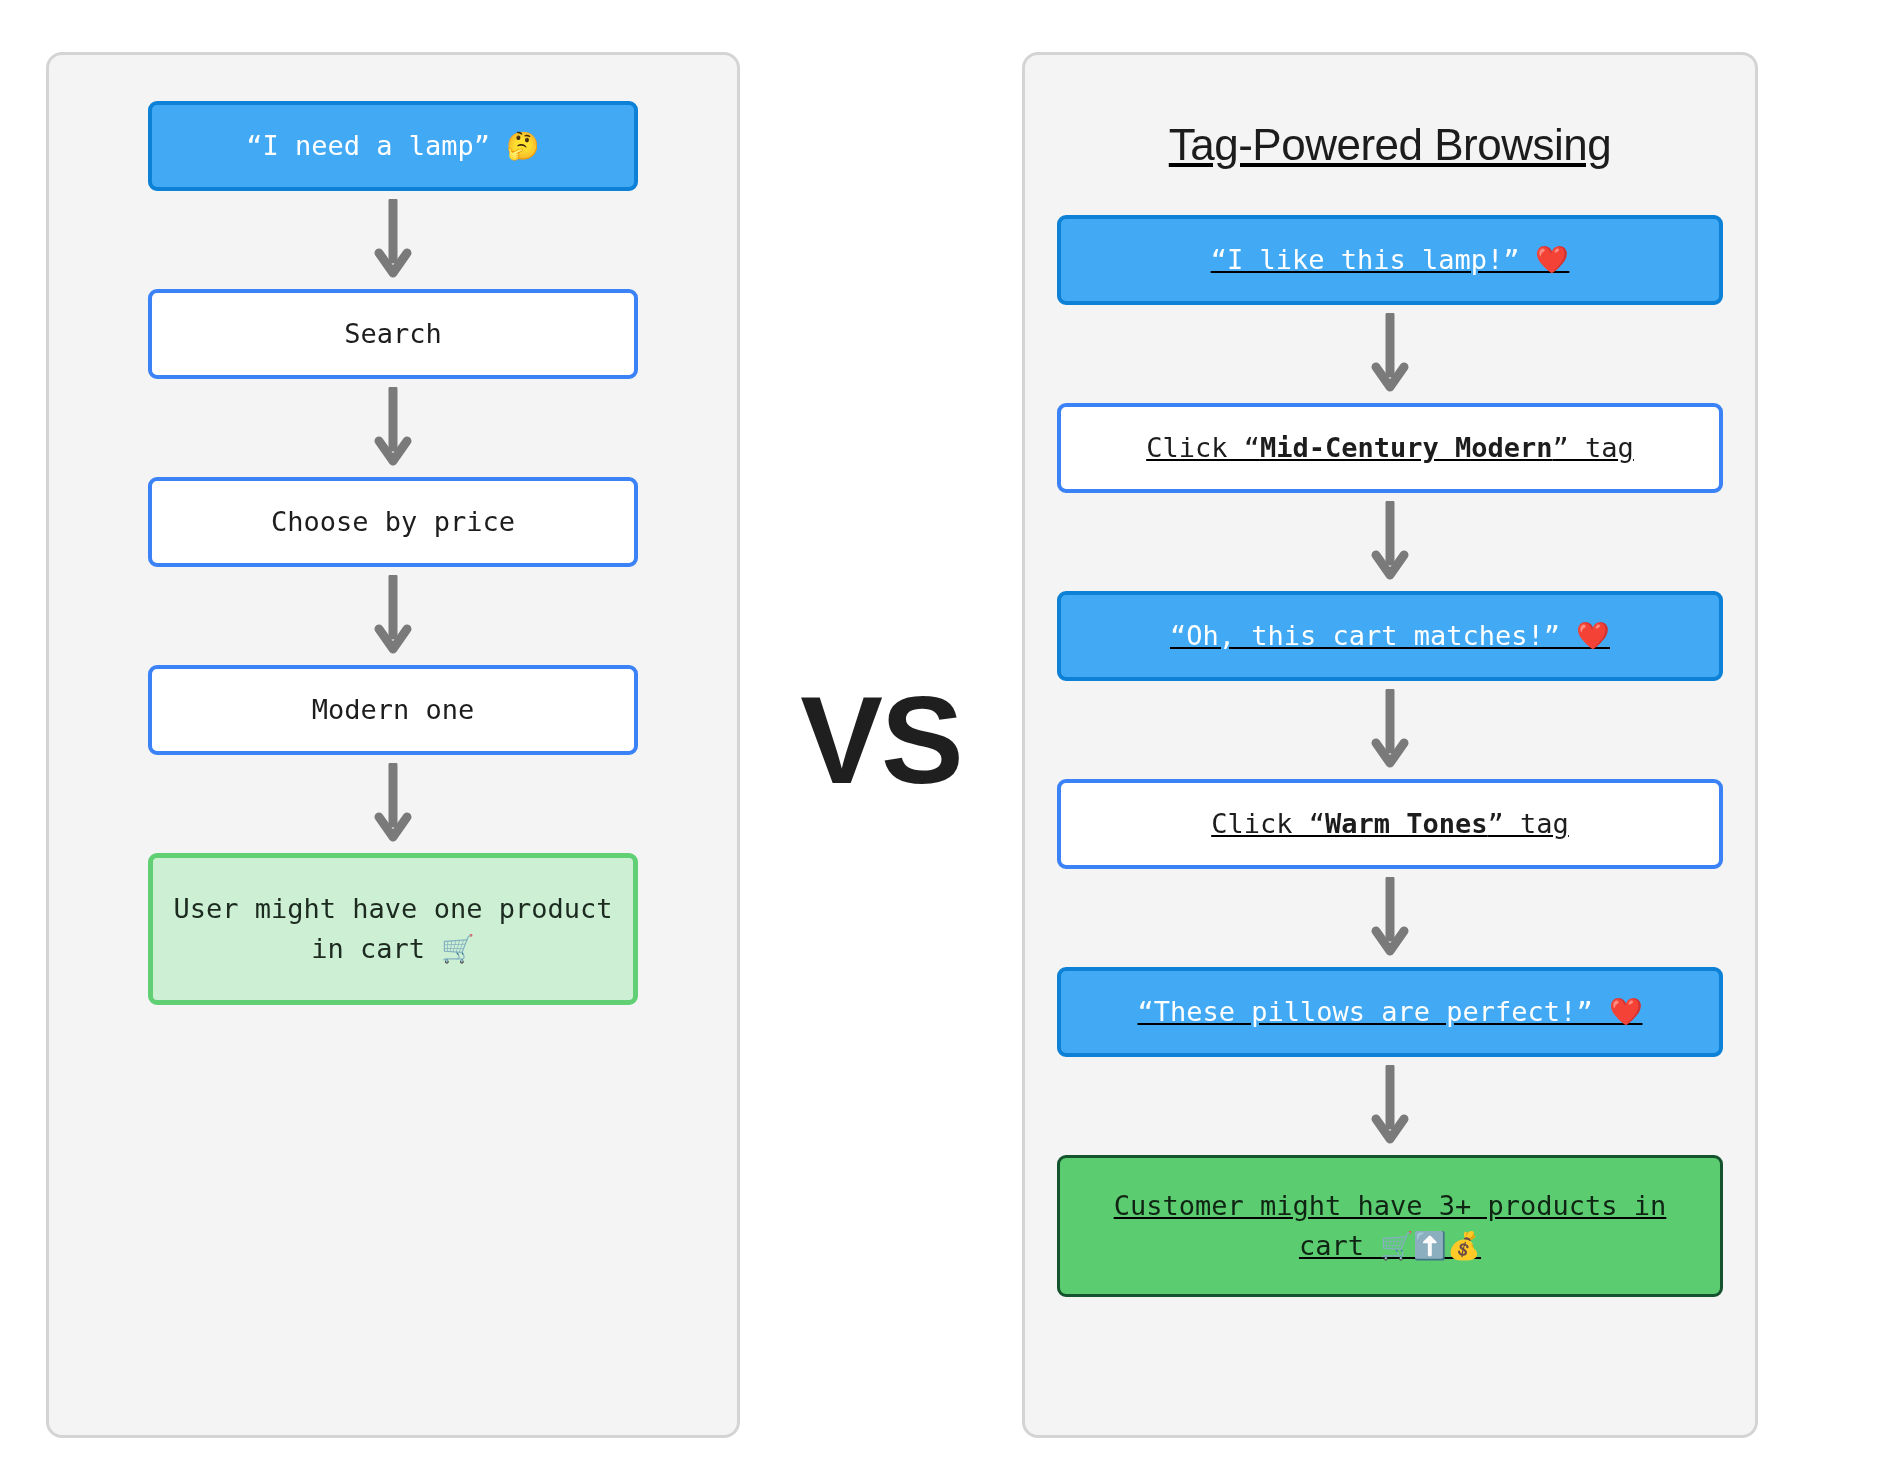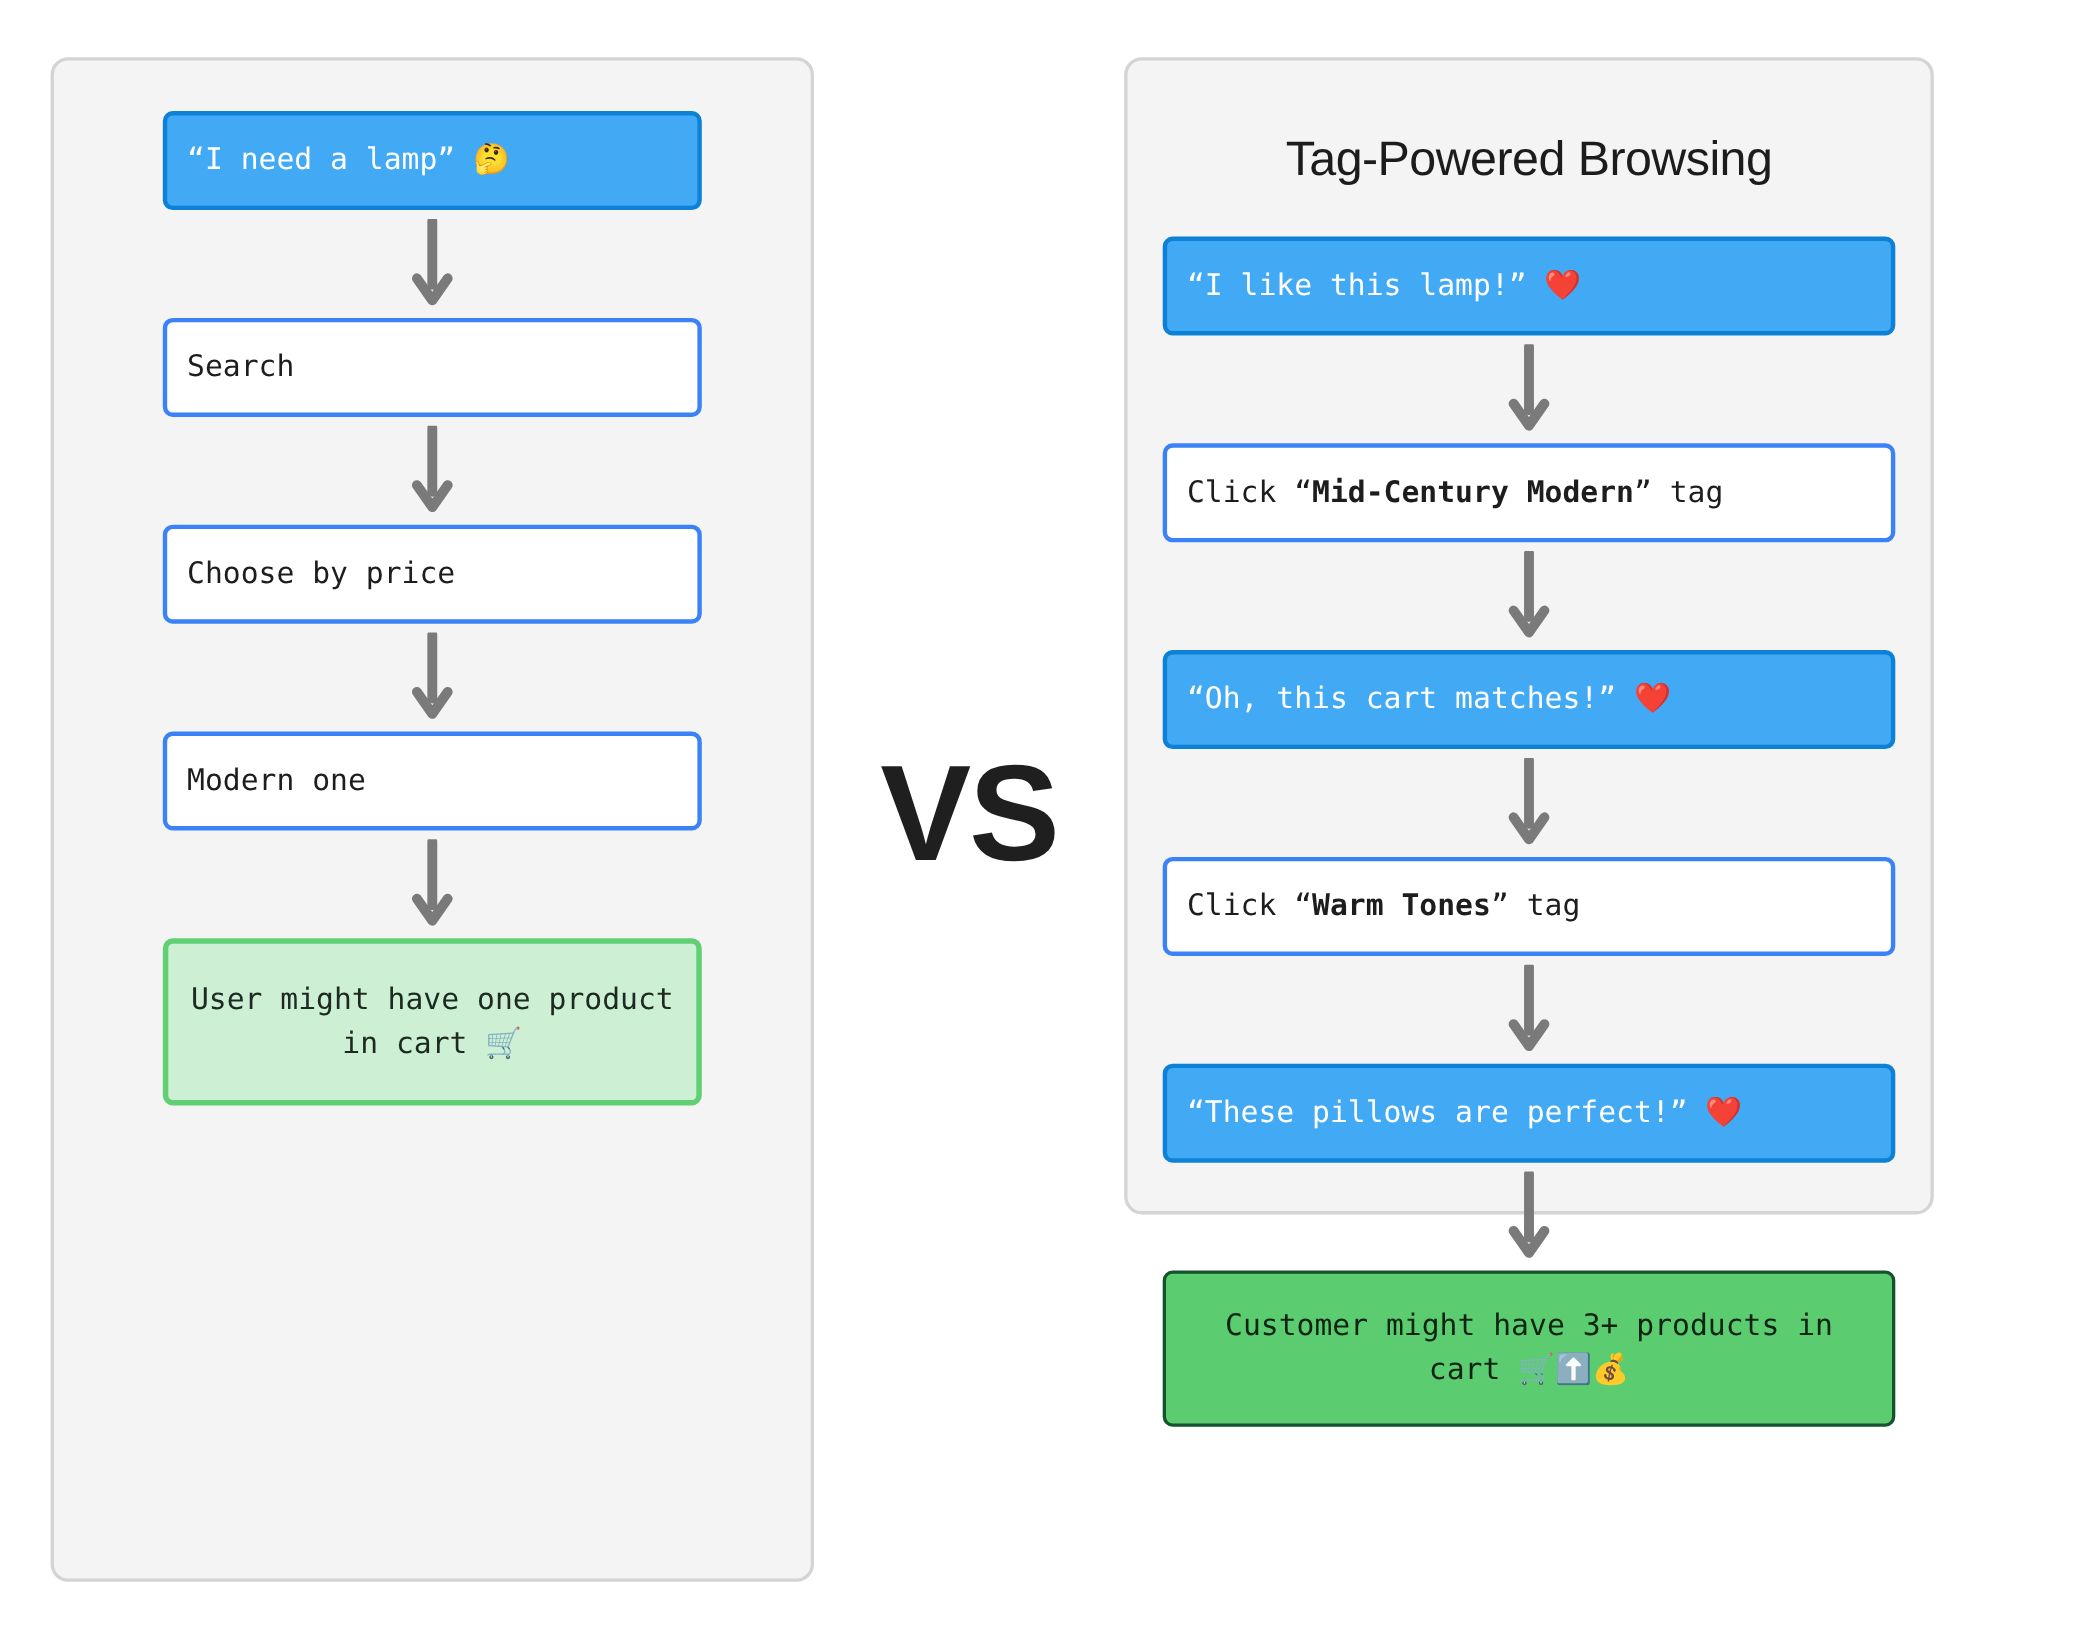--- a/index.html
+++ b/index.html
@@ -34,21 +34,22 @@
     padding: 0;
   }
   .panel-left {
     left: 46px;
     width: 694px;
     height: 1386px;
   }
   .panel-right {
     left: 1022px;
     width: 736px;
-    height: 1052px;
+    height: 1386px;
+    text-decoration: underline;
   }
 
   .panel-title {
     text-align: center;
     font-family: "Liberation Sans", sans-serif;
     font-size: 44px;
     font-weight: 400;
     color: #1c1c1c;
     letter-spacing: -0.5px;
     margin-top: 66px;
@@ -61,21 +62,21 @@
     display: flex;
     flex-direction: column;
     align-items: center;
   }
 
   
   .node {
     box-sizing: border-box;
     display: flex;
     align-items: center;
-    justify-content: flex-start;
+    justify-content: center;
     text-align: center;
     font-family: "DejaVu Sans Mono", monospace;
     font-size: 27px;
     line-height: 1.5;
     border-radius: 9px;
     padding: 16px 18px;
   }
   .node-left  { width: 490px; }
   .node-right { width: 666px; }
 

